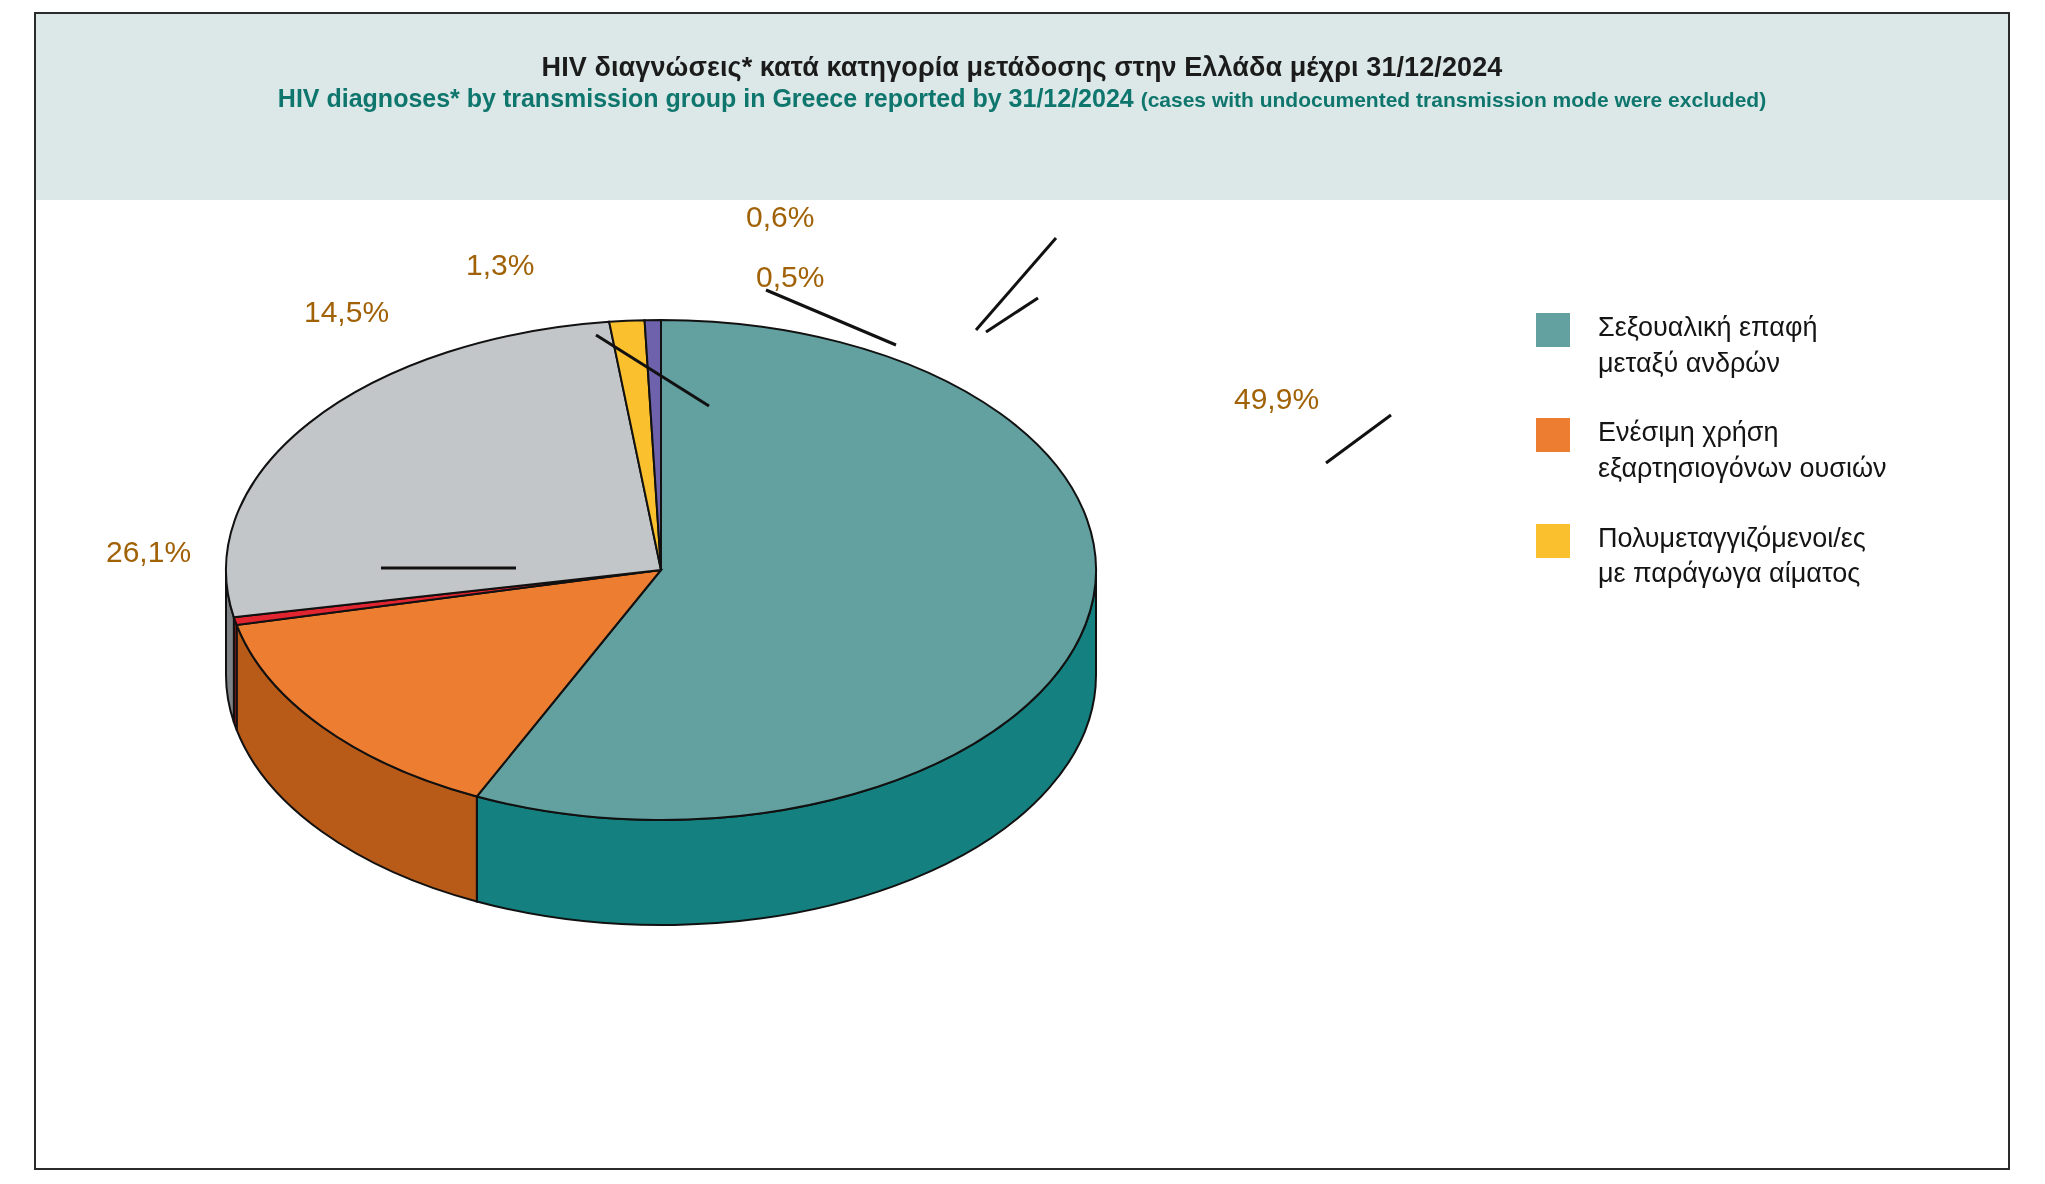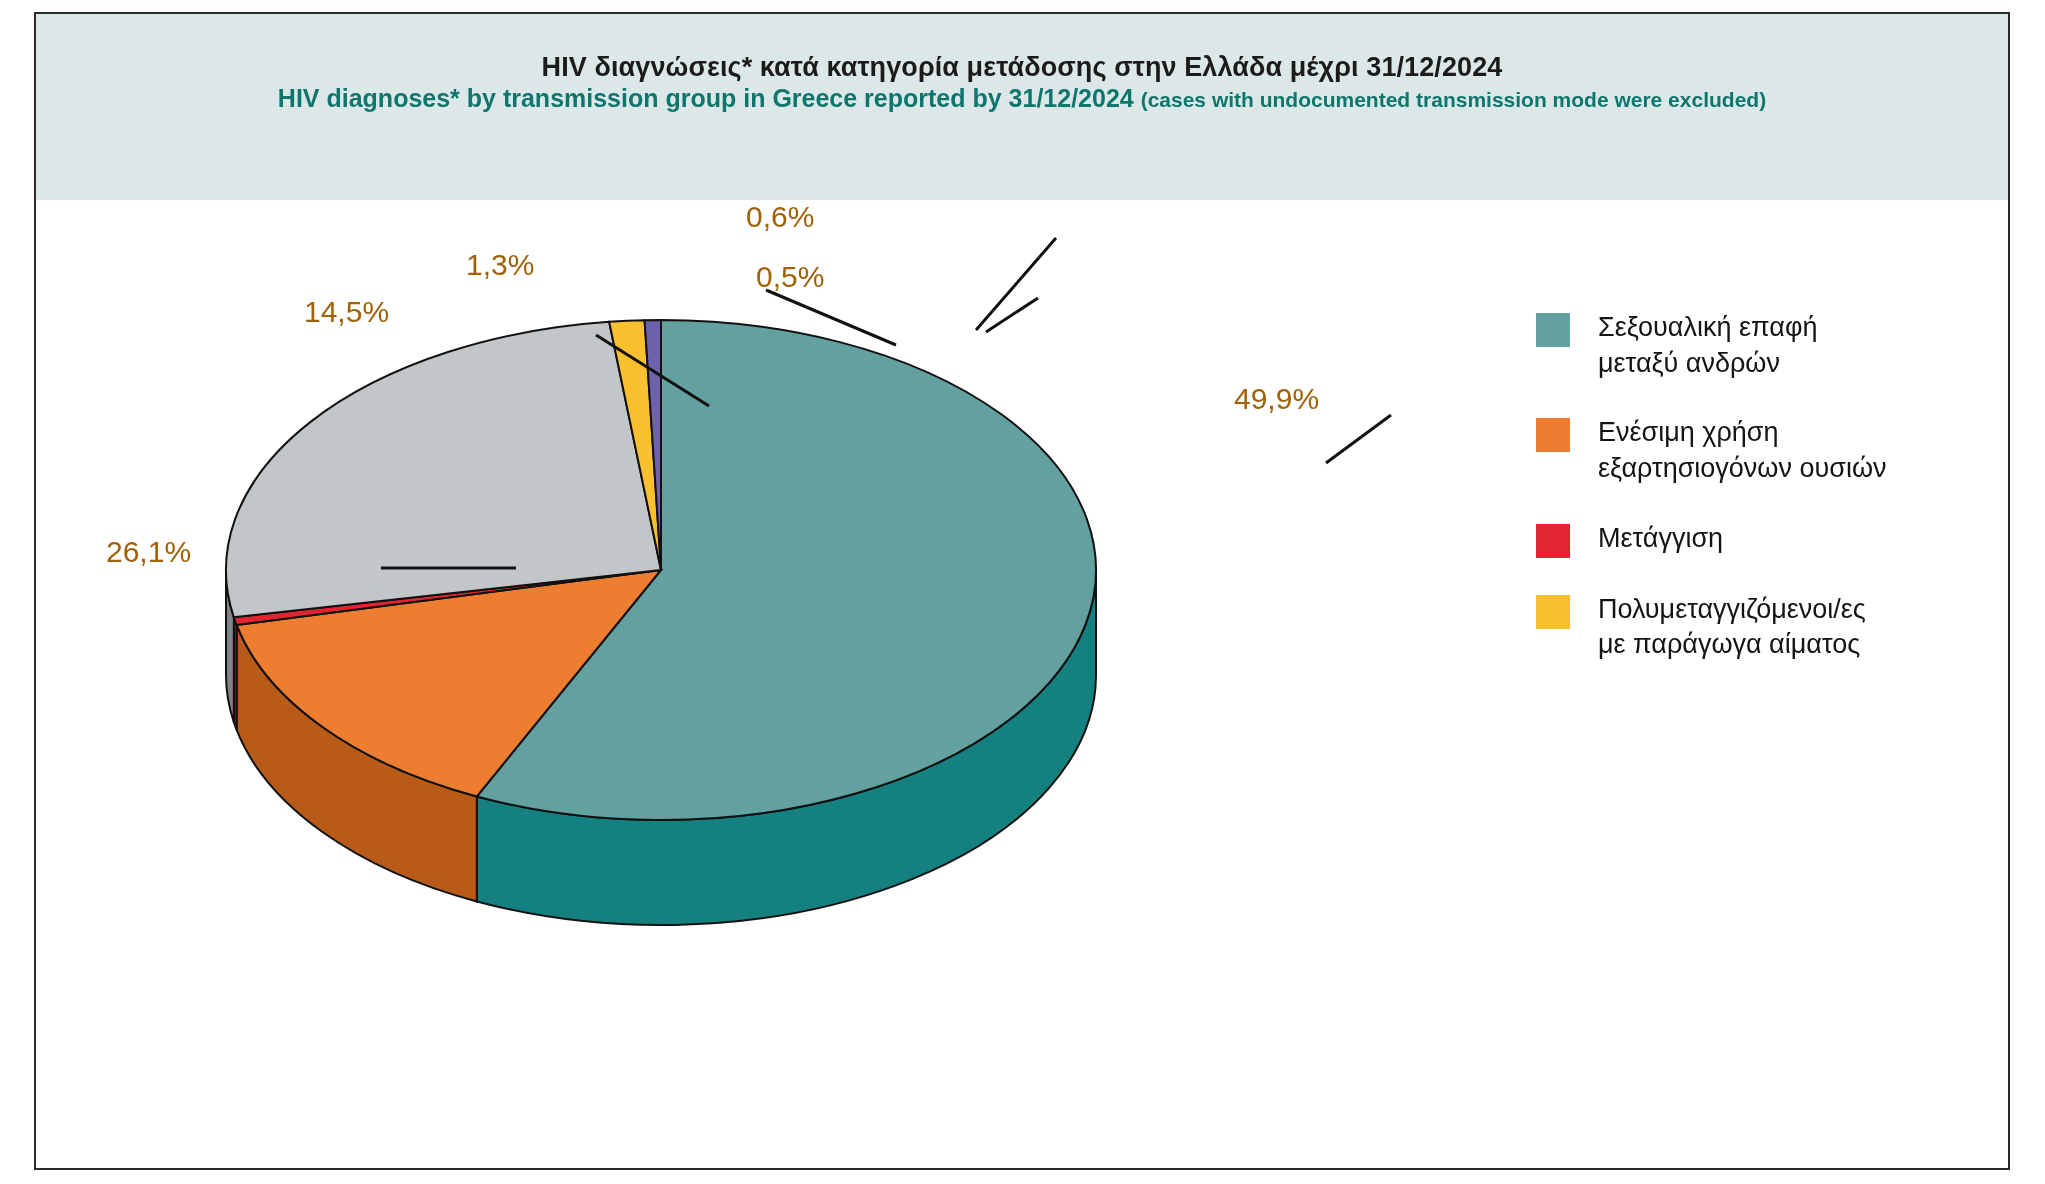--- a/index.html
+++ b/index.html
@@ -160,24 +160,20 @@
         <span class="swatch" style="background:#63a0a0"></span>
         <span class="legend-text">Σεξουαλική επαφή
 μεταξύ ανδρών</span>
       </div>
       <div class="legend-item">
         <span class="swatch" style="background:#ed7d31"></span>
         <span class="legend-text">Ενέσιμη χρήση
 εξαρτησιογόνων ουσιών</span>
       </div>
       <div class="legend-item">
-        <span class="swatch" style="background:#e02430"></span>
-        <span class="legend-text">Μετάγγιση</span>
-      </div>
-      <div class="legend-item">
         <span class="swatch" style="background:#fbc02d"></span>
         <span class="legend-text">Πολυμεταγγιζόμενοι/ες
 με παράγωγα αίματος</span>
       </div>
     </div>
 
   </div>
 </div>
 
 </body></html>

